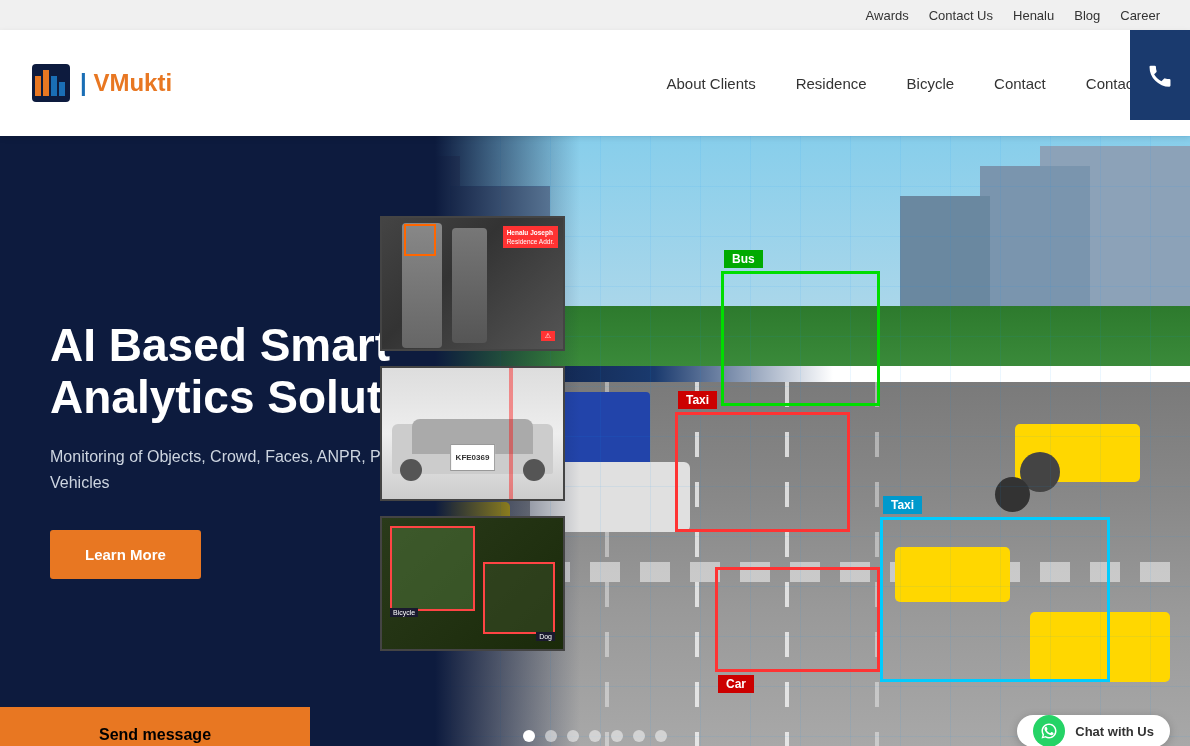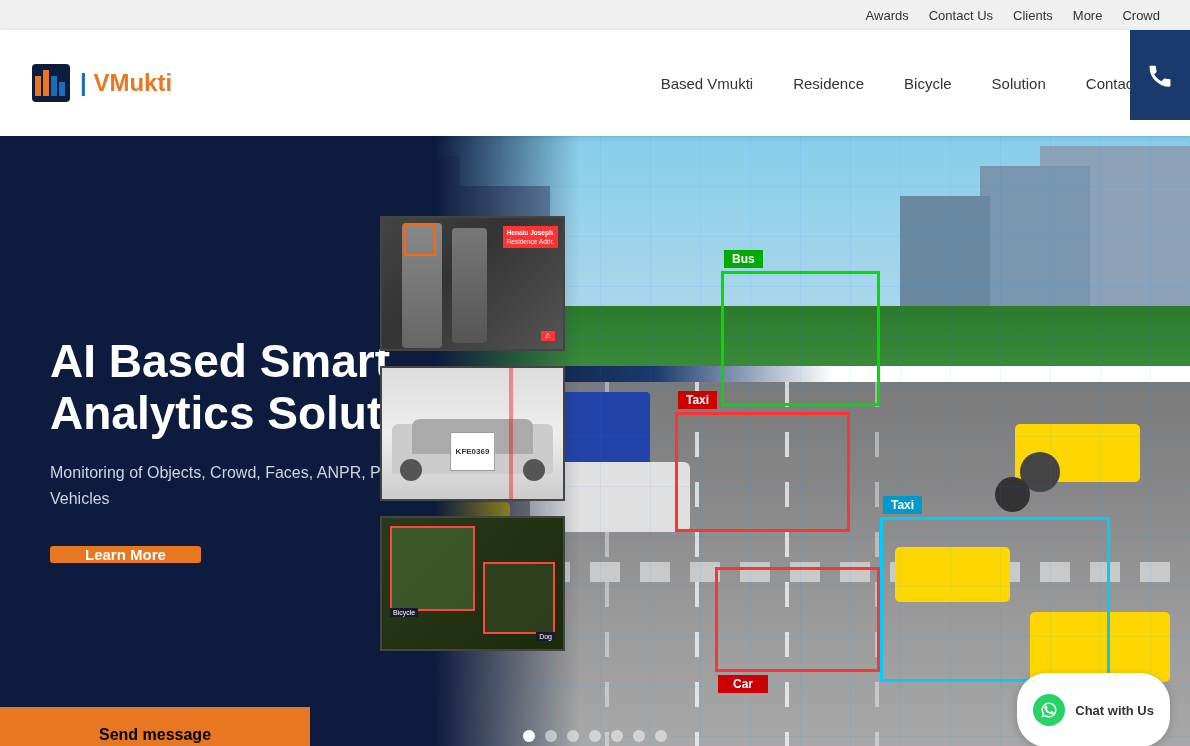--- a/index.html
+++ b/index.html
@@ -145,21 +145,21 @@
       margin-bottom: 35px;
       line-height: 1.6;
       position: relative;
       z-index: 5;
     }
 
     .learn-more-btn {
       display: inline-block;
       background: #e87722;
       color: white;
-      padding: 0 35px;
+      padding: 16px 35px;
       font-size: 15px;
       font-weight: 600;
       border: none;
       cursor: pointer;
       border-radius: 3px;
       text-decoration: none;
       width: fit-content;
       position: relative;
       z-index: 5;
     }
@@ -238,21 +238,21 @@
     
     .chat-widget {
       position: absolute;
       bottom: 15px;
       right: 20px;
       display: flex;
       align-items: center;
       gap: 10px;
       background: white;
       border-radius: 30px;
-      padding: 21px 16px;
+      padding: 0 16px;
       box-shadow: 0 2px 10px rgba(0,0,0,0.2);
       z-index: 10;
       cursor: pointer;
     }
     .whatsapp-icon {
       width: 32px;
       height: 32px;
       background: #25d366;
       border-radius: 50%;
       display: flex;
@@ -276,43 +276,43 @@
       height: 626px;
       z-index: 0;
     }
   </style>
 </head>
 <body>
 
 <div class="top-bar">
   <a>Awards</a>
   <a>Contact Us</a>
-  <a>Clients</a>
-  <a>More</a>
-  <a>Crowd</a>
+  <a>Henalu</a>
+  <a>Blog</a>
+  <a>Career</a>
 </div>
 
 <div class="header">
   <div class="logo">
     <svg class="logo-icon" viewBox="0 0 42 42">
       <rect x="2" y="2" width="38" height="38" rx="4" fill="#0d1b3e"></rect>
       <rect x="5" y="14" width="6" height="20" fill="#e87722"></rect>
       <rect x="13" y="8" width="6" height="26" fill="#e87722"></rect>
       <rect x="21" y="14" width="6" height="20" fill="#1a6eb5"></rect>
       <rect x="29" y="20" width="6" height="14" fill="#1a6eb5"></rect>
     </svg>
     <span class="logo-text">
       <span style="color:#1a6eb5; font-weight:900">|</span> <span>VMukti</span>
     </span>
   </div>
   <nav>
-    <a>Based Vmukti</a>
+    <a>About Clients</a>
     <a>Residence</a>
     <a>Bicycle</a>
-    <a>Solution</a>
+    <a>Contact</a>
     <a>Contact Us</a>
   </nav>
   <div class="phone-btn">
     <svg width="28" height="28" viewBox="0 0 24 24">
       <path d="M6.62 10.79a15.05 15.05 0 006.59 6.59l2.2-2.2a1 1 0 011.02-.24 11.36 11.36 0 003.56.57 1 1 0 011 1V21a1 1 0 01-1 1A17 17 0 013 5a1 1 0 011-1h3.5a1 1 0 011 1c0 1.25.2 2.45.57 3.57a1 1 0 01-.25 1.02l-2.2 2.2z" fill="white"></path>
     </svg>
   </div>
 </div>
 
 <div class="hero">
@@ -361,21 +361,21 @@
 
     <div style="position:absolute;bottom:230px;right:340px;width:175px;height:120px;border:3px solid #ff3333;z-index:8;">
       <div style="position:absolute;top:-24px;left:0;background:#cc0000;color:white;font-size:12px;font-weight:bold;padding:2px 8px;">Taxi</div>
     </div>
 
     <div style="position:absolute;bottom:80px;right:80px;width:230px;height:165px;border:3px solid #00ccff;z-index:8;">
       <div style="position:absolute;top:-24px;left:0;background:#0099cc;color:white;font-size:12px;font-weight:bold;padding:2px 8px;">Taxi</div>
     </div>
 
     <div style="position:absolute;bottom:90px;right:310px;width:165px;height:105px;border:3px solid #ff3333;z-index:8;">
-      <div style="position:absolute;bottom:-24px;left:0;background:#cc0000;color:white;font-size:12px;font-weight:bold;padding:2px 15px;">Car</div>
+      <div style="position:absolute;bottom:-24px;left:0;background:#cc0000;color:white;font-size:12px;font-weight:bold;padding:2px 8px;">Car</div>
     </div>
   </div>
 
   <div class="grid-pattern"></div>
 
   <div class="hero-left">
     <h1 class="hero-title">AI Based Smart Analytics Solutions</h1>
     <p class="hero-subtitle">Monitoring of Objects, Crowd, Faces, ANPR, Perimeter and Vehicles</p>
     <a class="learn-more-btn">Learn More</a>
   </div>
@@ -402,21 +402,21 @@
 
     <div class="panel panel-car">
       <div style="position:absolute;inset:0;background:linear-gradient(180deg,#ddd 0%,#eee 50%,#ccc 100%);"></div>
 
       <div style="position:absolute;bottom:25px;left:10px;right:10px;height:50px;background:#ccc;border-radius:6px 6px 2px 2px;"></div>
       <div style="position:absolute;bottom:45px;left:30px;right:30px;height:35px;background:#aaa;border-radius:8px 8px 0 0;"></div>
 
       <div style="position:absolute;bottom:18px;left:18px;width:22px;height:22px;background:#555;border-radius:50%;"></div>
       <div style="position:absolute;bottom:18px;right:18px;width:22px;height:22px;background:#555;border-radius:50%;"></div>
 
-      <div style="position:absolute;bottom:28px;left:50%;transform:translateX(-50%);background:white;border:1px solid #999;padding:14px 5px;font-size:8px;font-weight:bold;color:#333;">KFE0369</div>
+      <div style="position:absolute;bottom:28px;left:50%;transform:translateX(-50%);background:white;border:1px solid #999;padding:8px 5px;font-size:8px;font-weight:bold;color:#333;">KFE0369</div>
 
       <div style="position:absolute;top:0;right:50px;width:4px;height:100%;background:rgba(255,0,0,0.4);"></div>
     </div>
 
     <div class="panel panel-objects">
       <div style="position:absolute;inset:0;background:linear-gradient(135deg,#2a3a1a 0%,#1a2a0a 100%);"></div>
 
       <div style="position:absolute;top:8px;left:8px;width:85px;height:85px;background:rgba(80,120,60,0.5);border-radius:3px;"></div>
       <div style="position:absolute;top:8px;left:8px;width:85px;height:85px;border:2px solid #ff4444;"></div>
 

